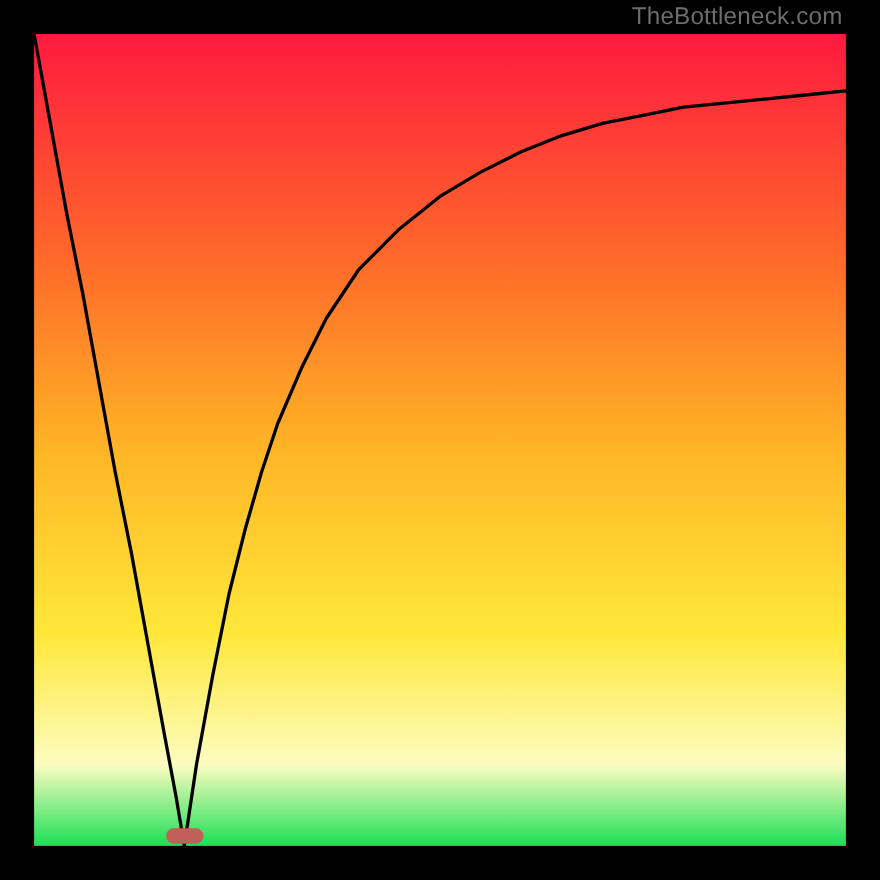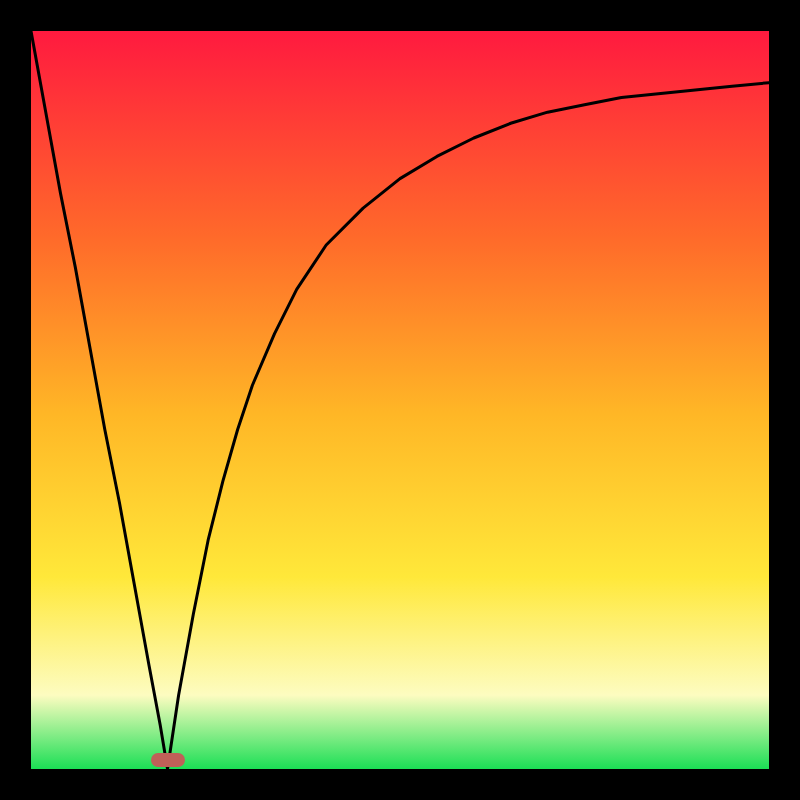--- a/index.html
+++ b/index.html
@@ -61,13 +61,14 @@
           <stop id="g4" offset="90%" stop-color="#fdfcc0"></stop>
           <stop id="g5" offset="100%" stop-color="#1bdf55"></stop>
         </linearGradient>
       </defs>
       <rect x="0" y="0" width="738" height="738" fill="url(#bg-grad)"></rect>
       <path id="curve-path" fill="none" stroke="#000000" stroke-width="3" stroke-linejoin="round" stroke-linecap="round" d="M 0.00 0.00 L 14.76 81.18 L 29.52 162.36 L 44.28 236.16 L 59.04 317.34 L 73.80 398.52 L 88.56 472.32 L 103.32 553.50 L 118.08 634.68 L 129.15 693.72 L 136.53 738.00 L 136.53 738.00 L 147.60 664.20 L 162.36 583.02 L 177.12 509.22 L 191.88 450.18 L 206.64 398.52 L 221.40 354.24 L 243.54 302.58 L 265.68 258.30 L 295.20 214.02 L 332.10 177.12 L 369.00 147.60 L 405.90 125.46 L 442.80 107.01 L 479.70 92.25 L 516.60 81.18 L 553.50 73.80 L 590.40 66.42 L 627.30 62.73 L 664.20 59.04 L 701.10 55.35 L 738.00 51.66"></path>
     </svg>
     <div id="marker" class="marker" style="left: 136.53px; top: 729.144px; background: rgb(192, 96, 88);"></div>
   </div>
 
+  <div class="watermark">TheBottleneck.com</div>
 </div>
 
 </body></html>

